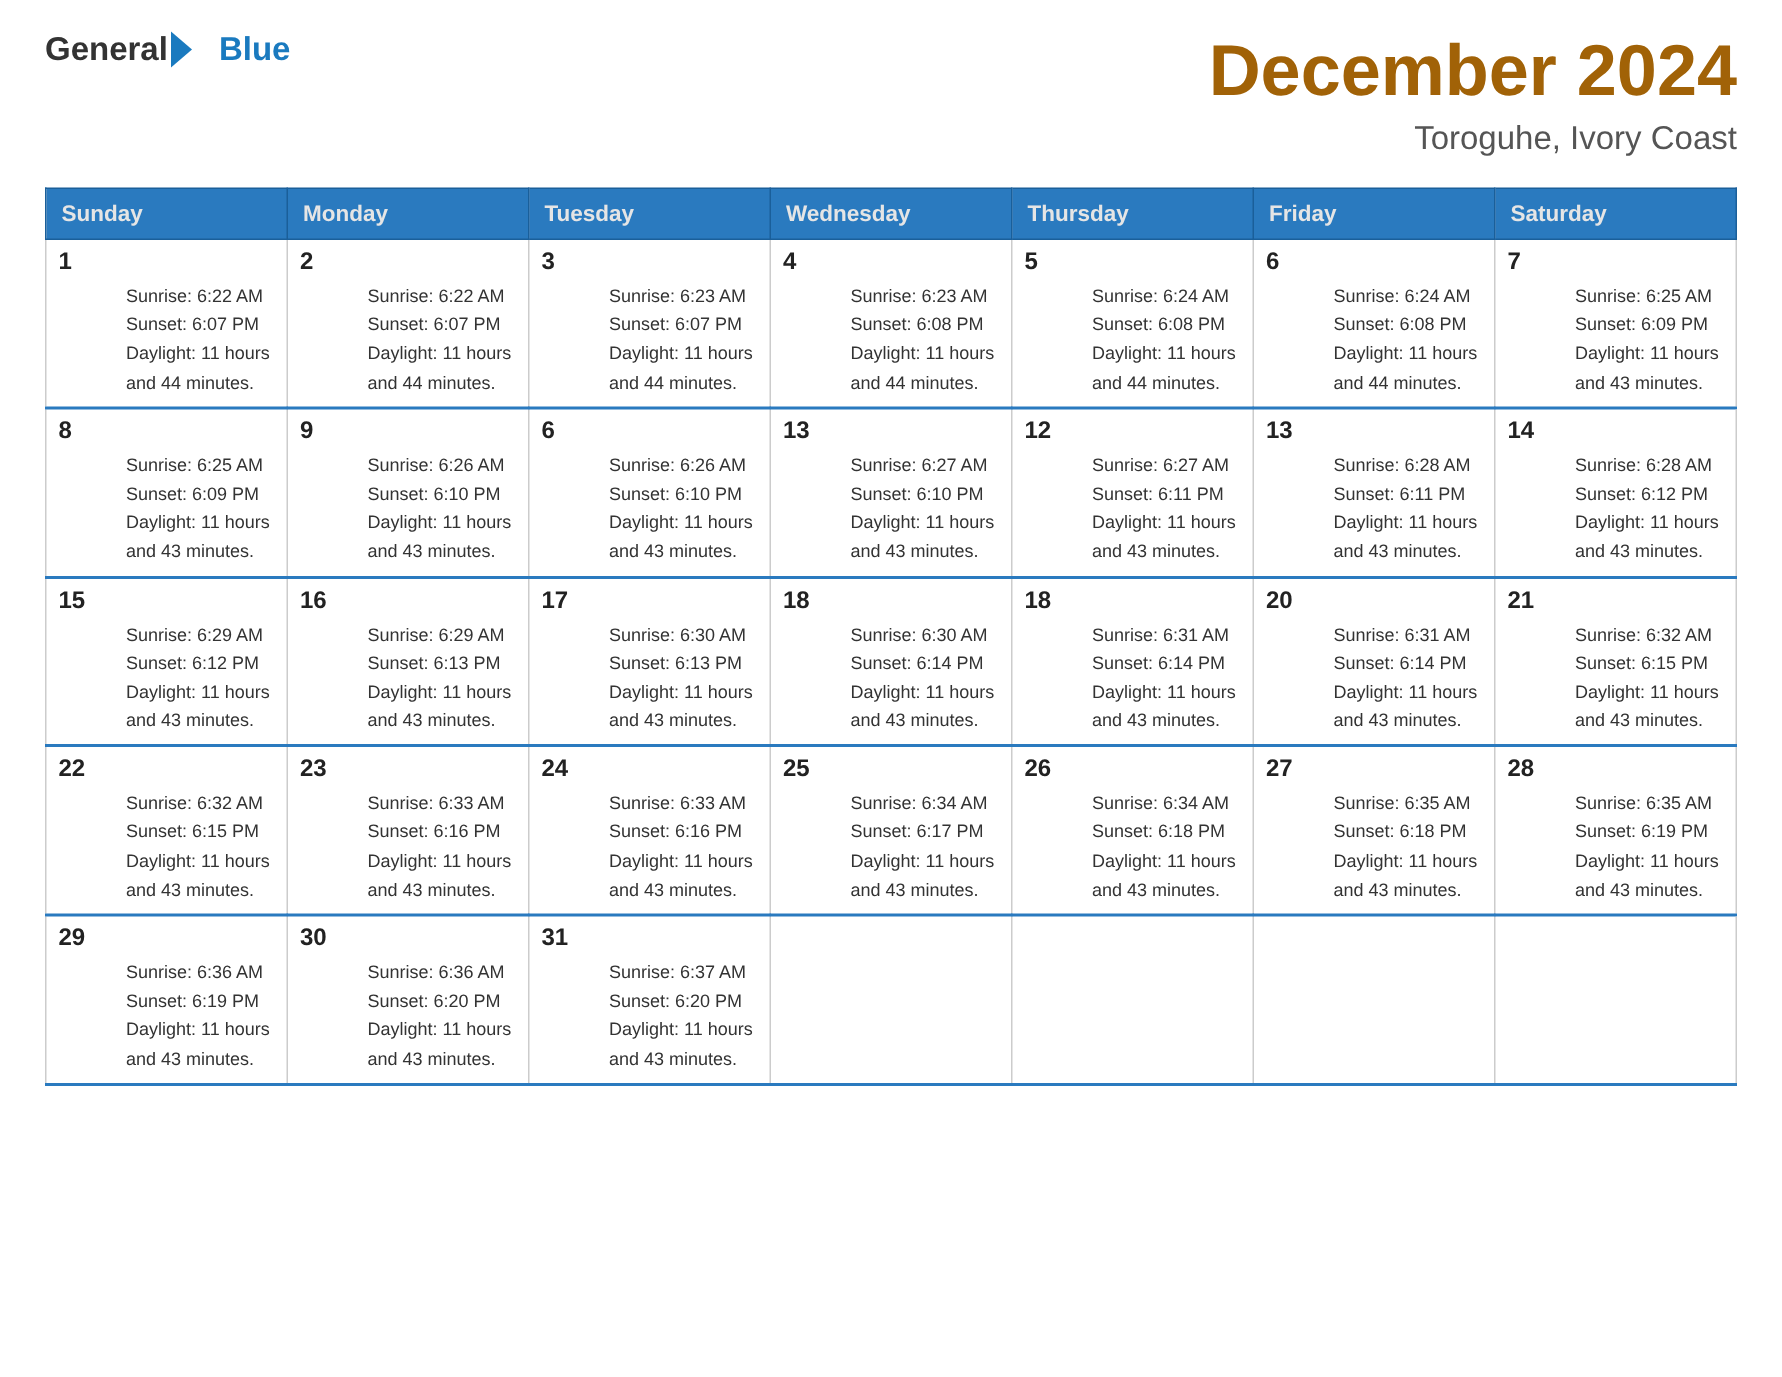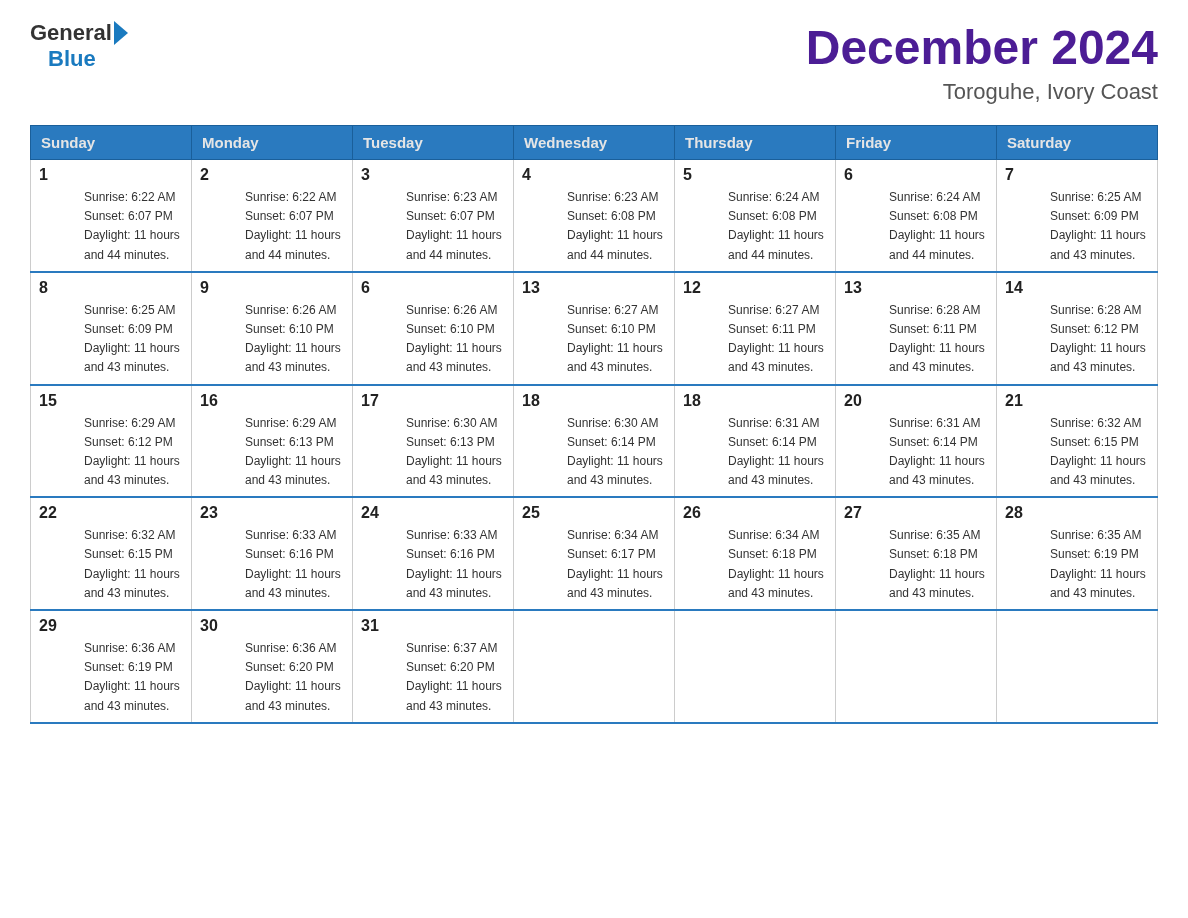--- a/index.html
+++ b/index.html
@@ -26,39 +26,39 @@
       height: 0;
       border-left: 14px solid #1a7abf;
       border-top: 12px solid transparent;
       border-bottom: 12px solid transparent;
       display: inline-block;
       margin-left: 2px;
       vertical-align: middle;
     }
     .logo-wrapper {
       display: flex;
-      flex-direction: column;
+      flex-direction: row;
     }
     .logo-line1 {
       display: flex;
       align-items: center;
     }
     .logo-line2 {
       color: #1a7abf;
       font-size: 22px;
       font-weight: bold;
       margin-left: 18px;
     }
     .title-area {
       text-align: right;
     }
     .main-title {
       font-size: 48px;
       font-weight: bold;
-      color: #4c1d95;
+      color: #a16207;
     }
     .subtitle {
       font-size: 22px;
       color: #555;
       margin-top: 4px;
     }
     table {
       width: 100%;
       border-collapse: collapse;
     }

